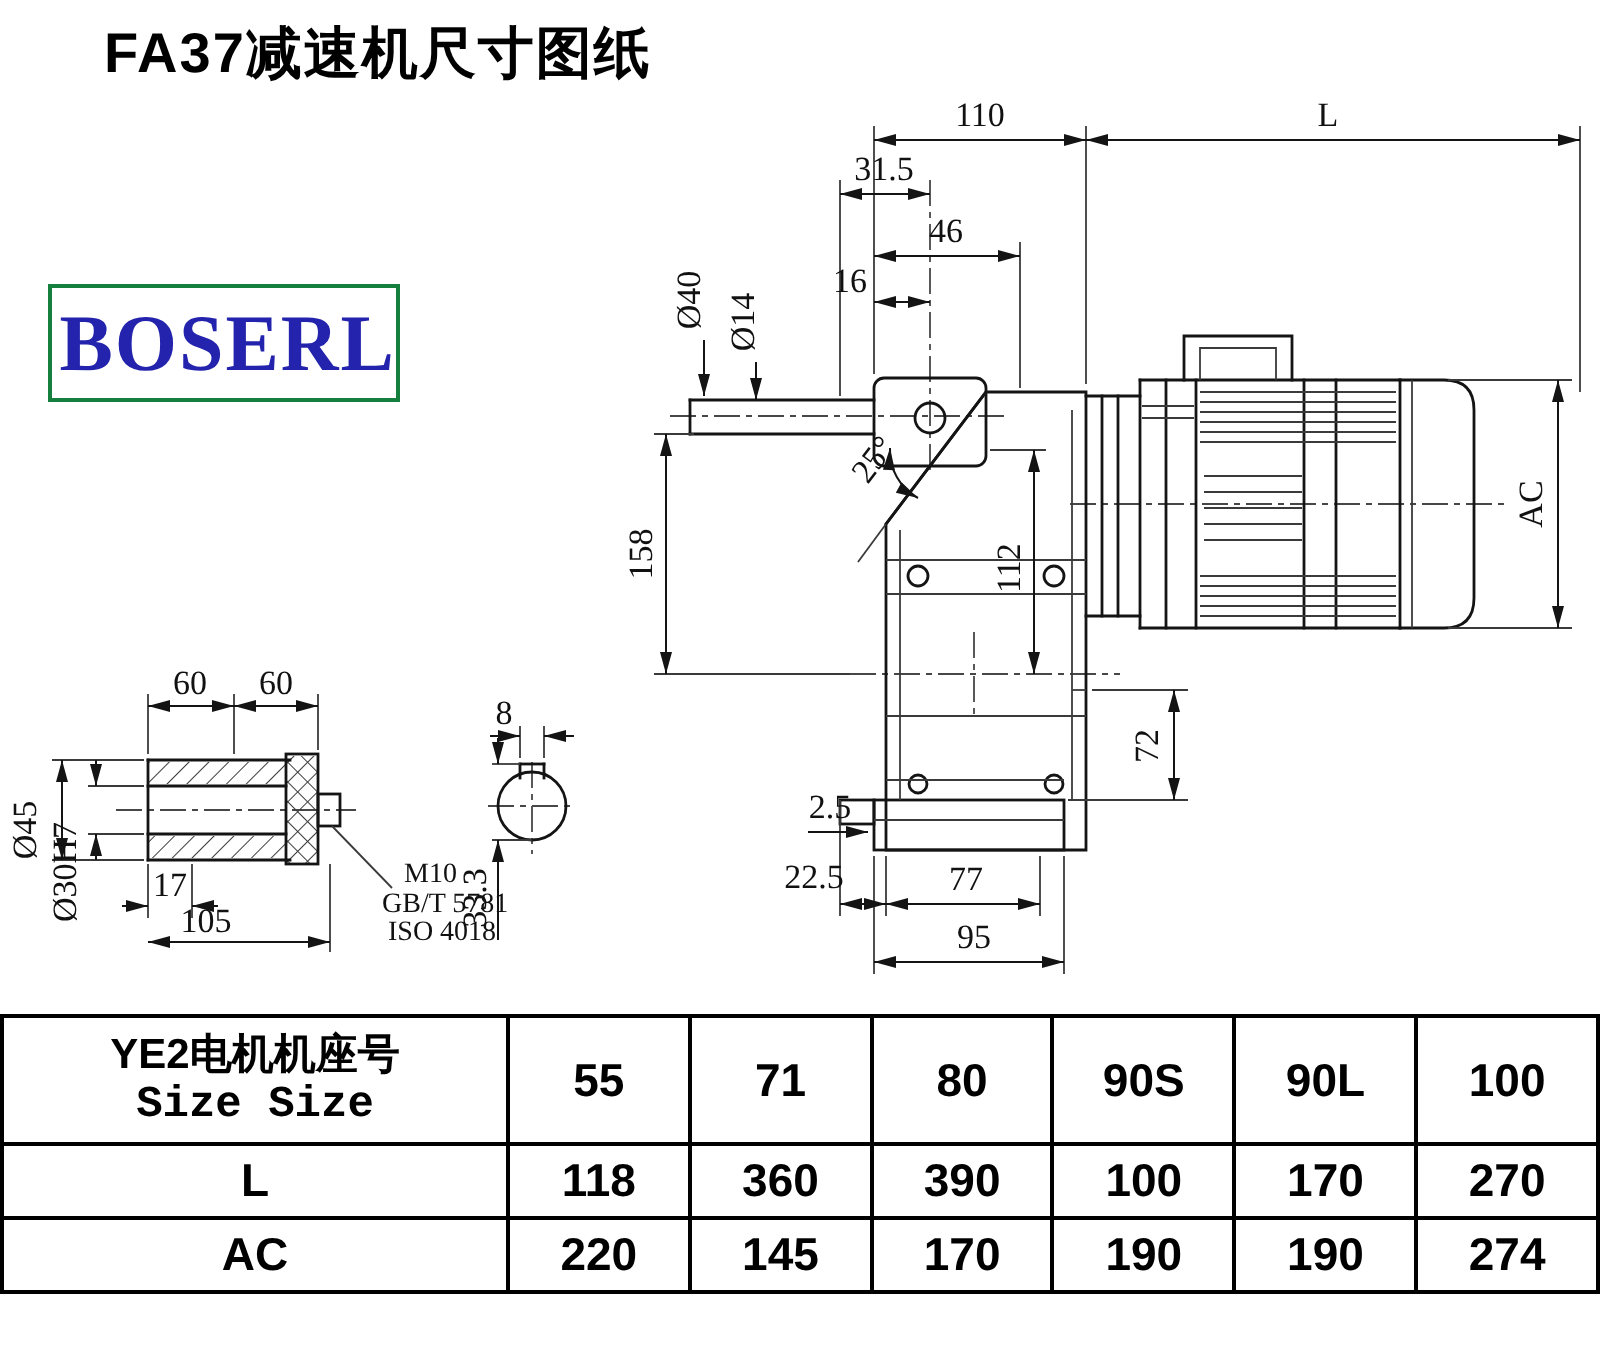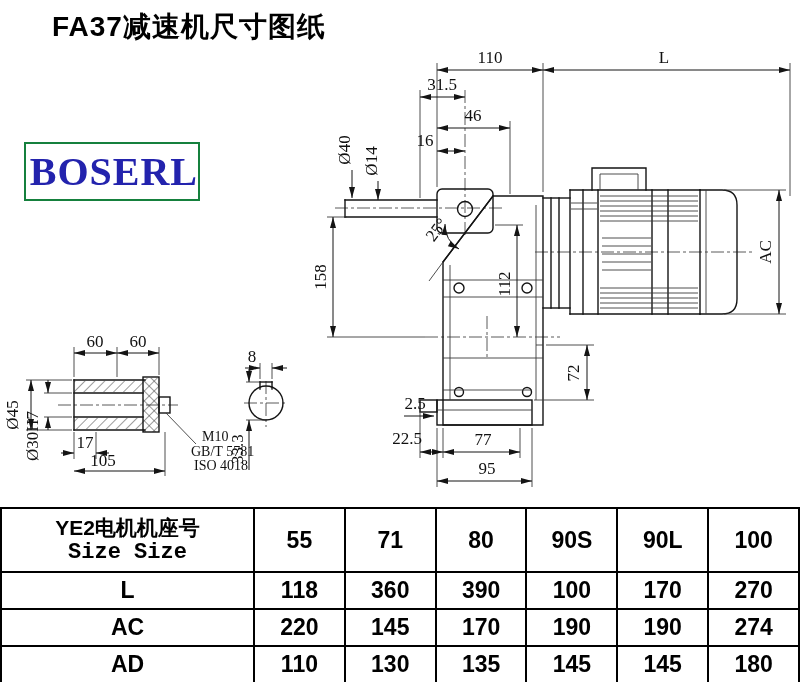--- a/index.html
+++ b/index.html
@@ -282,24 +282,15 @@
       </tr>
       <tr>
         <th>AC</th>
         <td>220</td>
         <td>145</td>
         <td>170</td>
         <td>190</td>
         <td>190</td>
         <td>274</td>
       </tr>
-      <tr>
-        <th>AD</th>
-        <td>110</td>
-        <td>130</td>
-        <td>135</td>
-        <td>145</td>
-        <td>145</td>
-        <td>180</td>
-      </tr>
     </tbody>
   </table>
 </div>
 
 </body></html>

